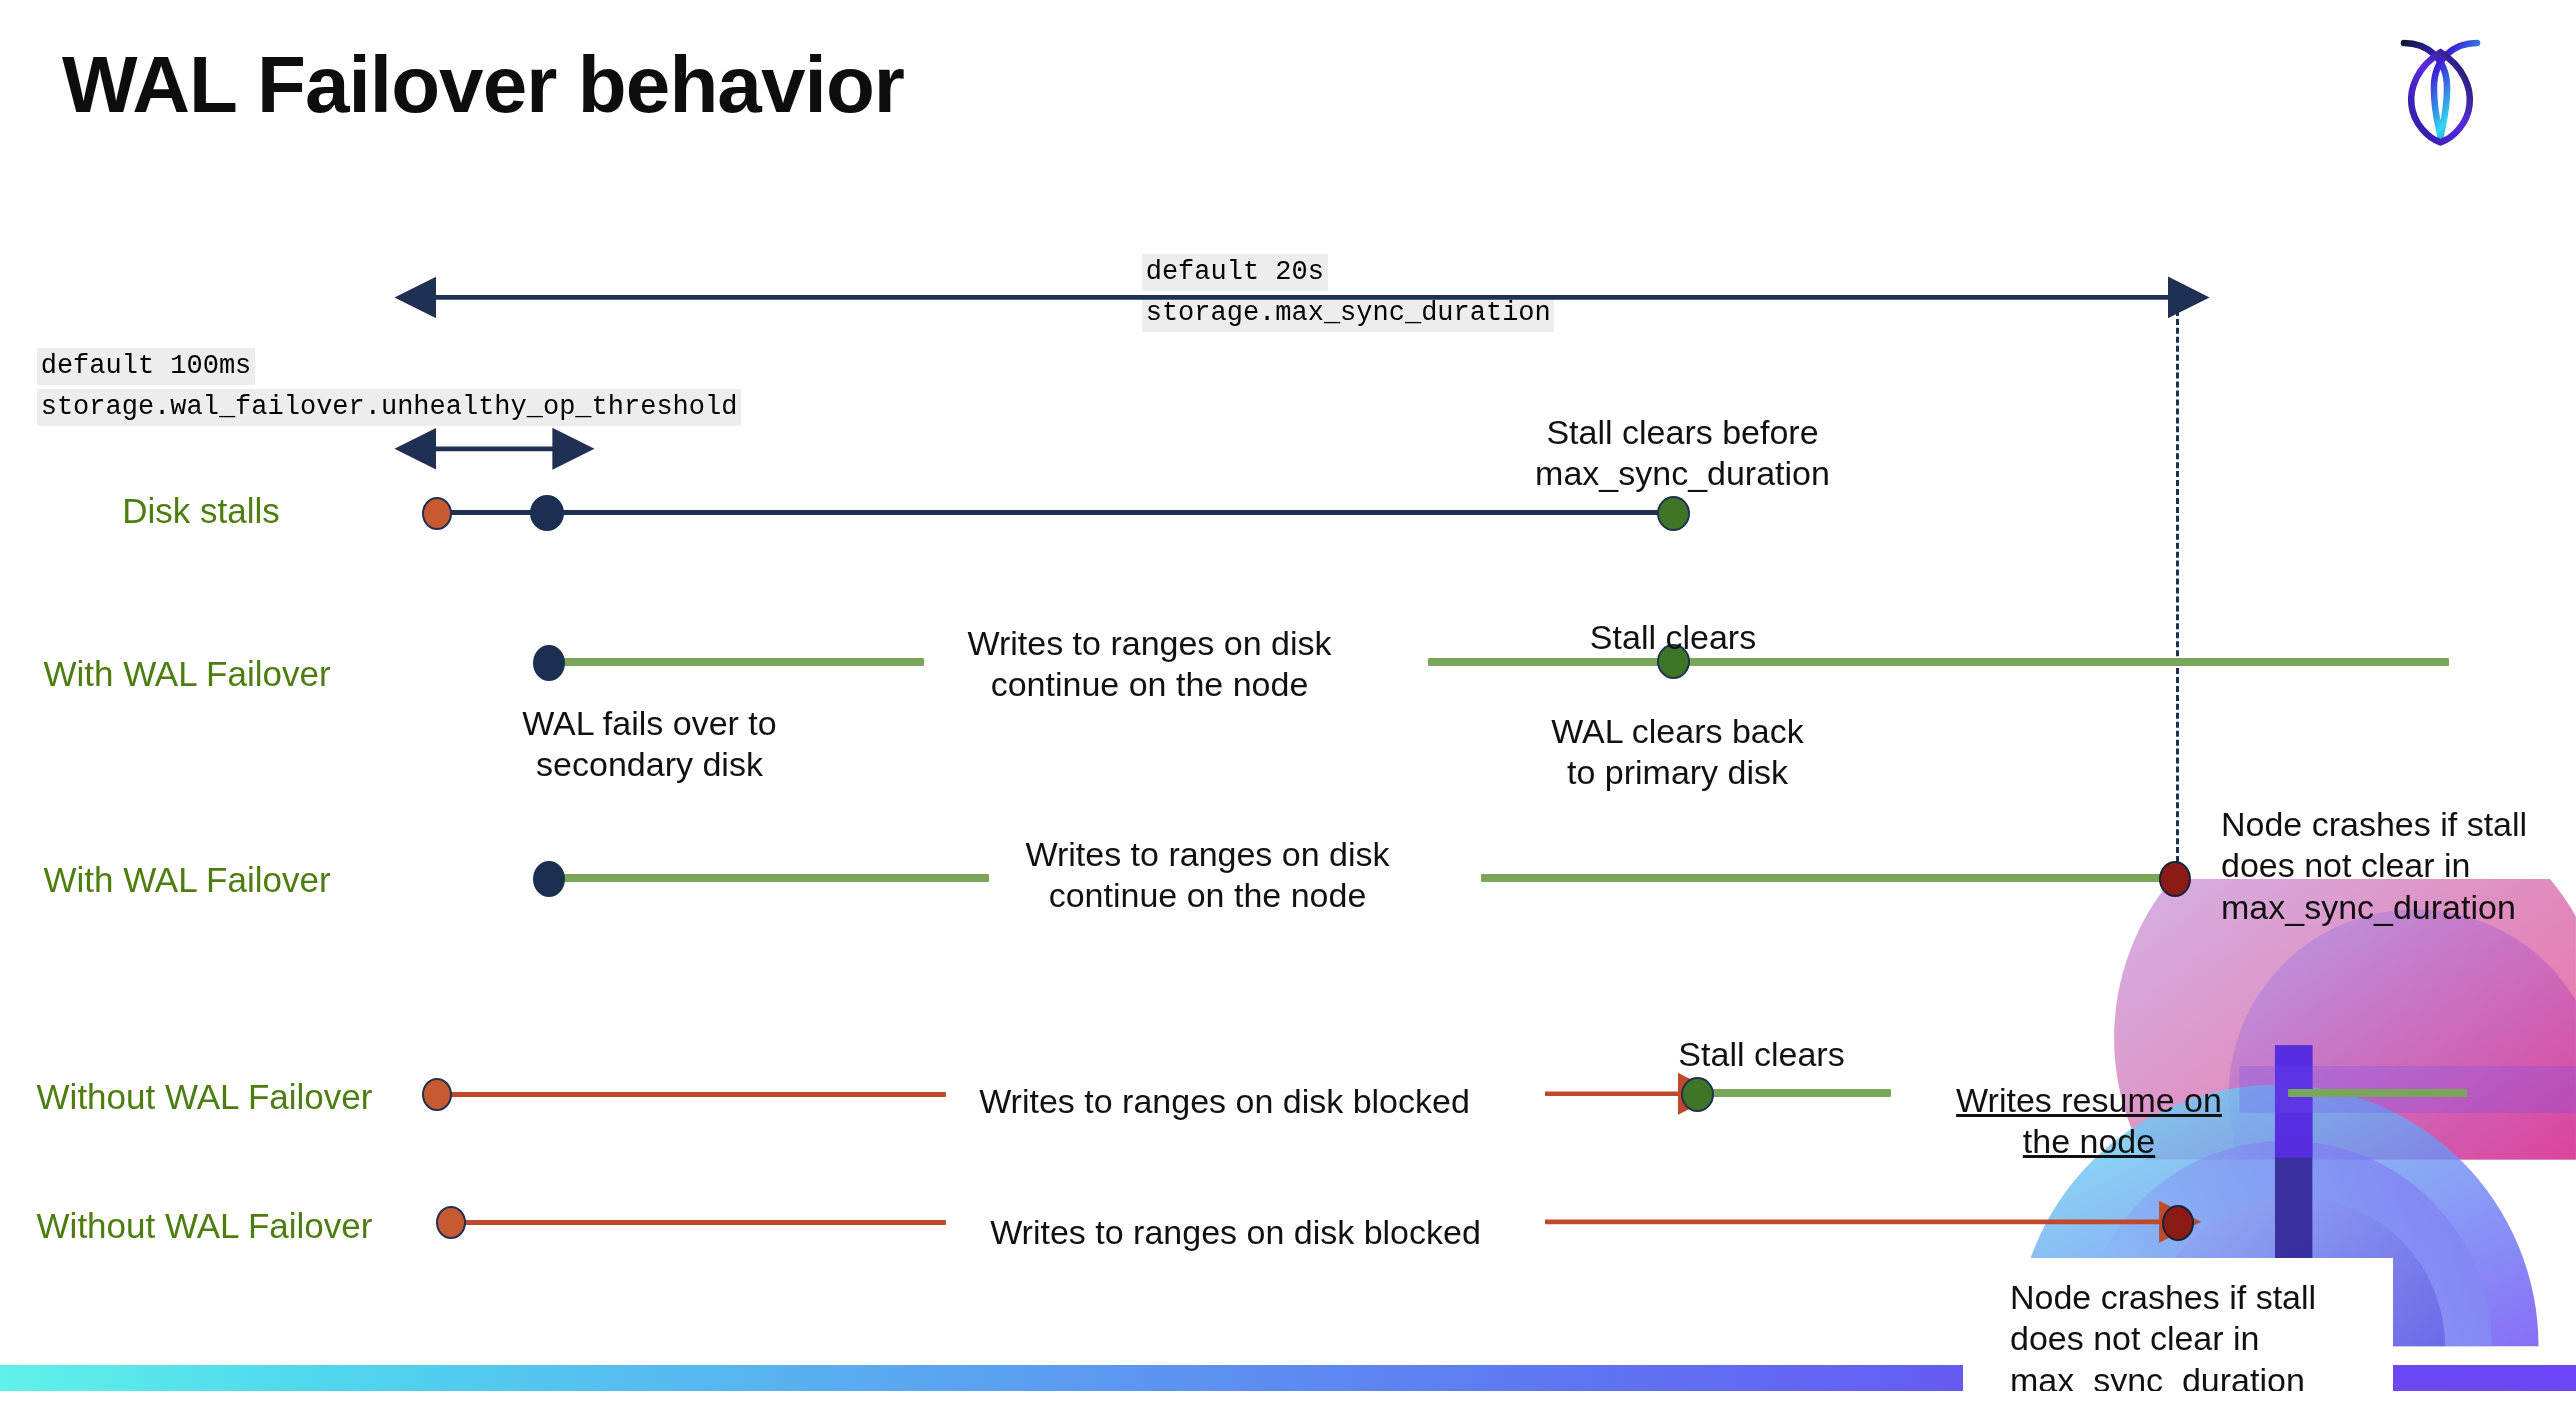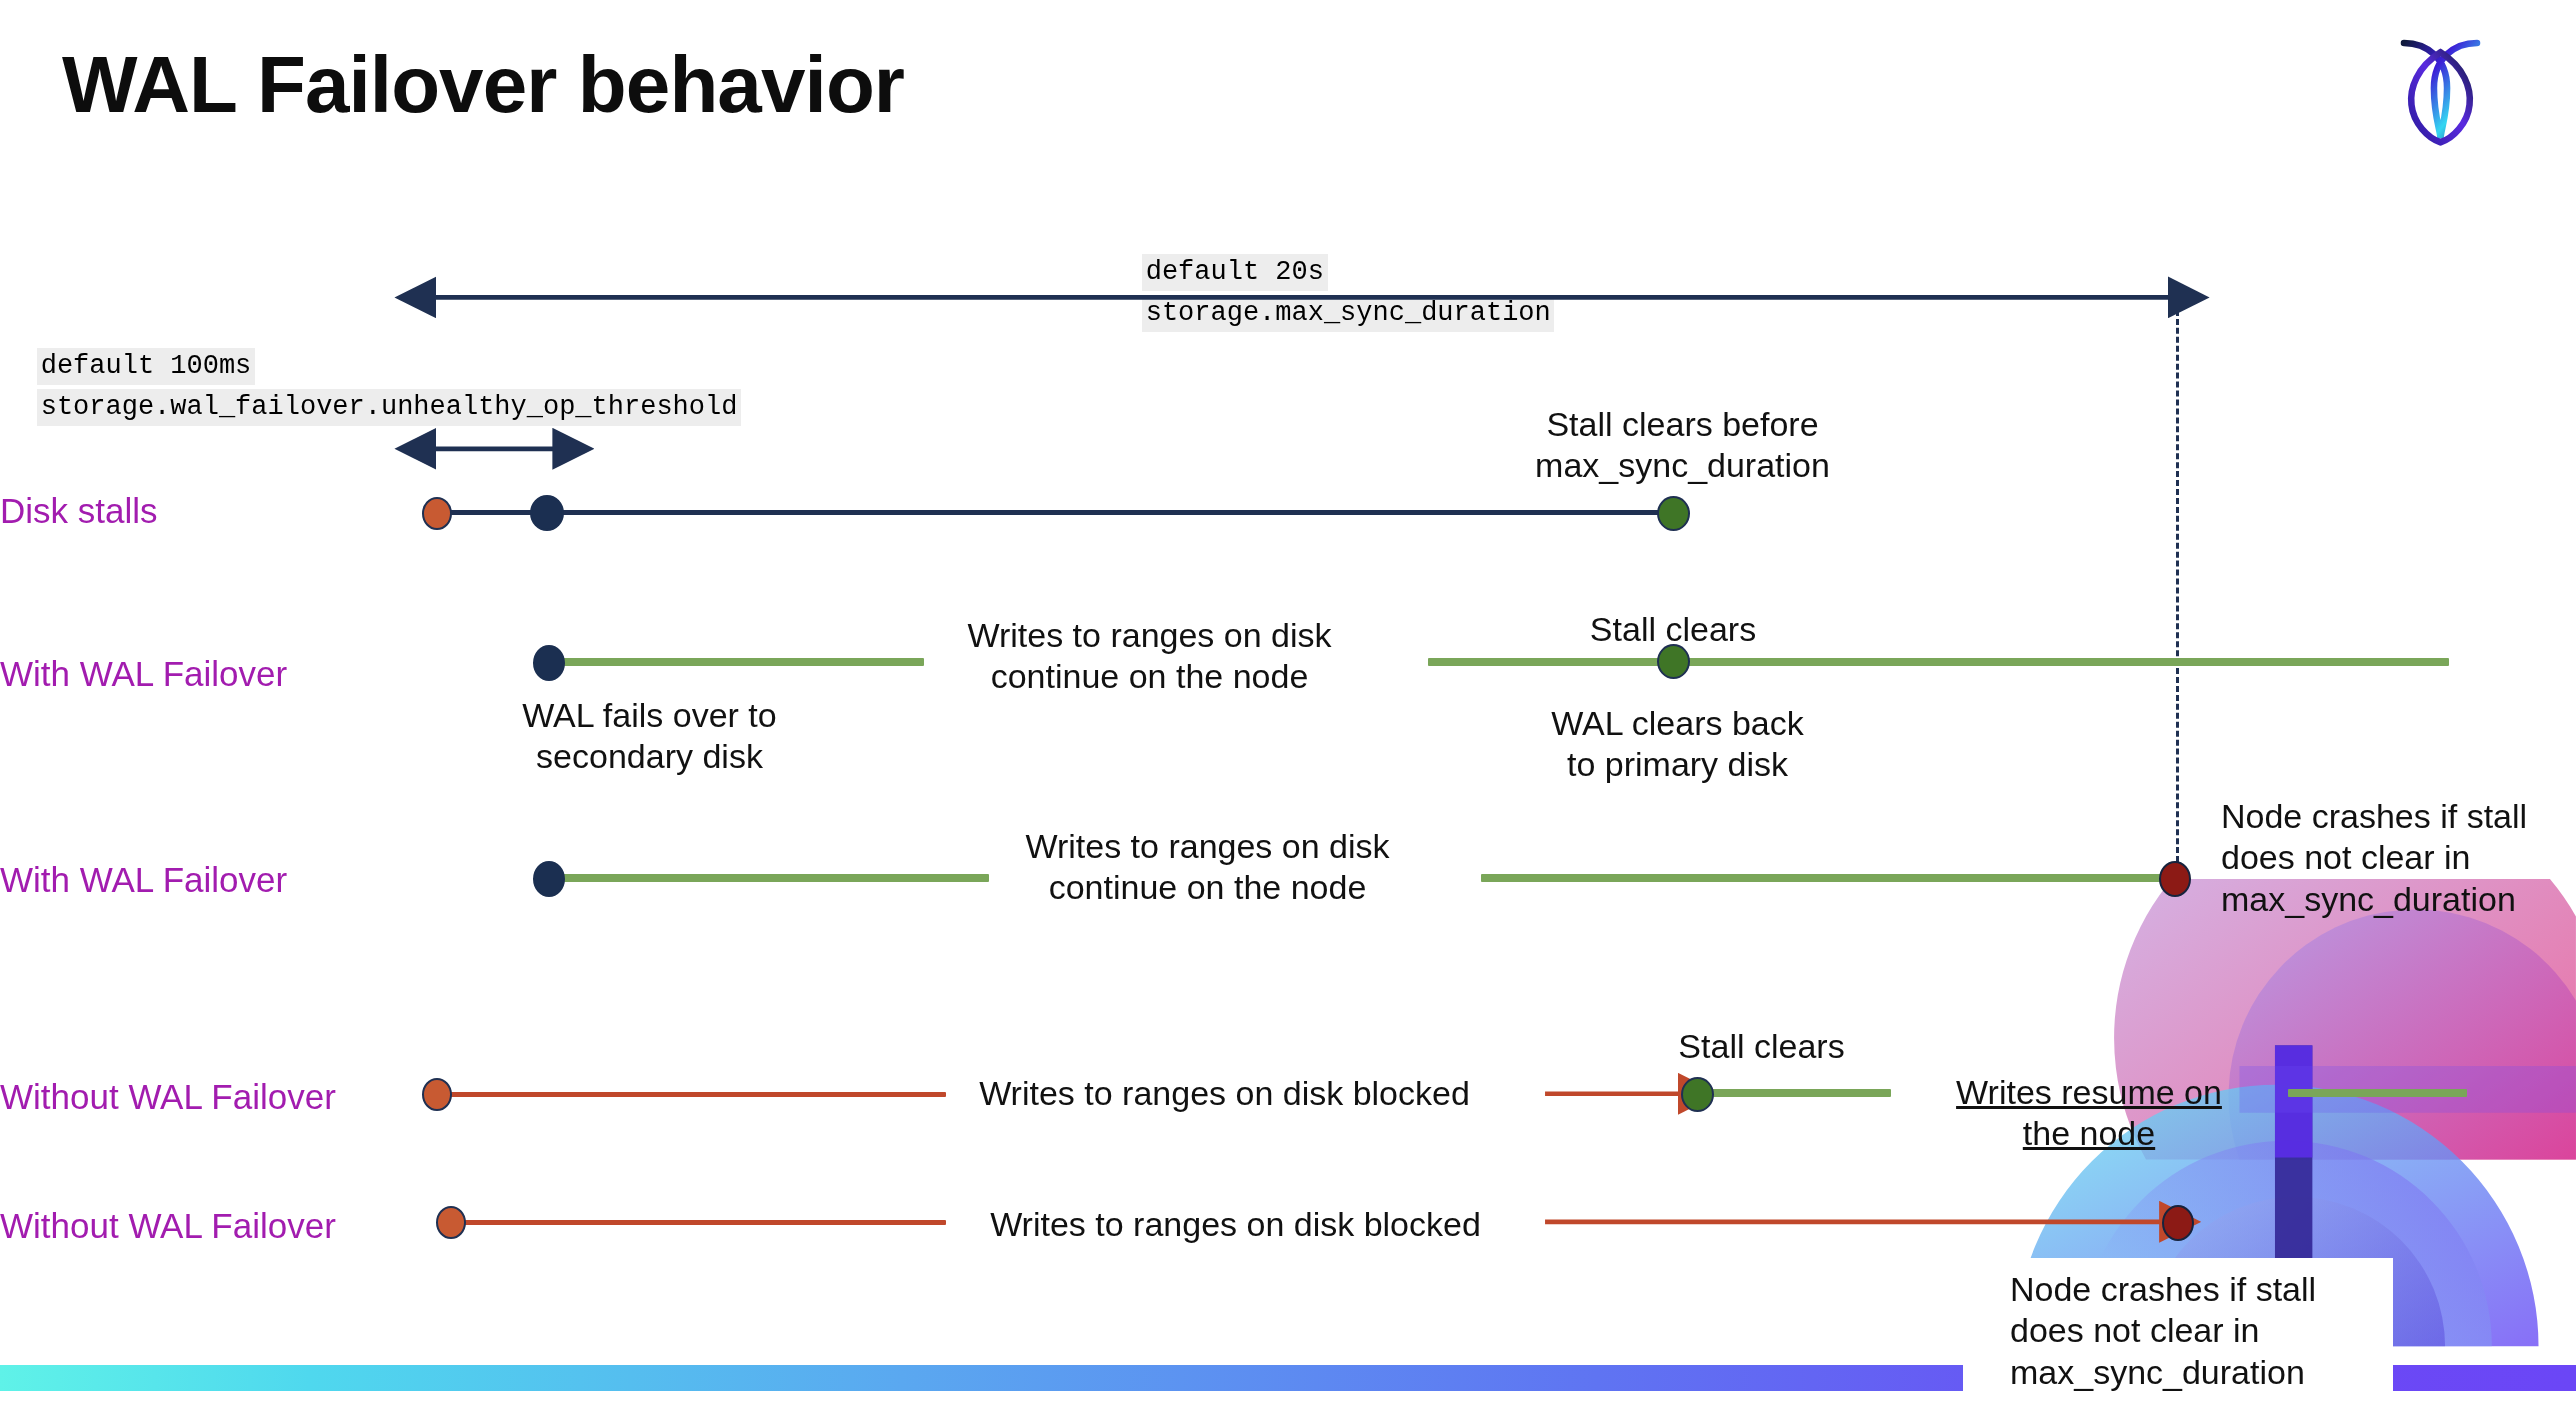--- a/index.html
+++ b/index.html
@@ -31,27 +31,28 @@
 
   
   .code{
     position:absolute;font-family:"Liberation Mono",monospace;
     font-size:27px;background:#ededed;color:#000000;
     padding:1.9px 3.7px;white-space:nowrap;line-height:1.22;
   }
 
   
   .rowlabel{
-    position:absolute;font-size:35px;color:#a21caf;white-space:nowrap;text-align:left;
+    position:absolute;font-size:35px;color:#4d7c0f;white-space:nowrap;text-align:center;
   }
 
   
   .note{
     position:absolute;font-size:34px;color:#111;line-height:1.22;text-align:center;
     white-space:pre-line;
+    margin-top:8px;
   }
   .note.left{text-align:left;}
 
   
   .seg{position:absolute;height:5.6px;border-radius:0.9px;}
   .seg.navy{background:#1f3052;height:4.7px;}
   .seg.green{background:#7aa659;height:8.4px;}
   .seg.orange{background:#c0482b;height:4.7px;}
 
   .dot{position:absolute;border-radius:50%;border:2.8px solid #1f3052;box-sizing:border-box;}

